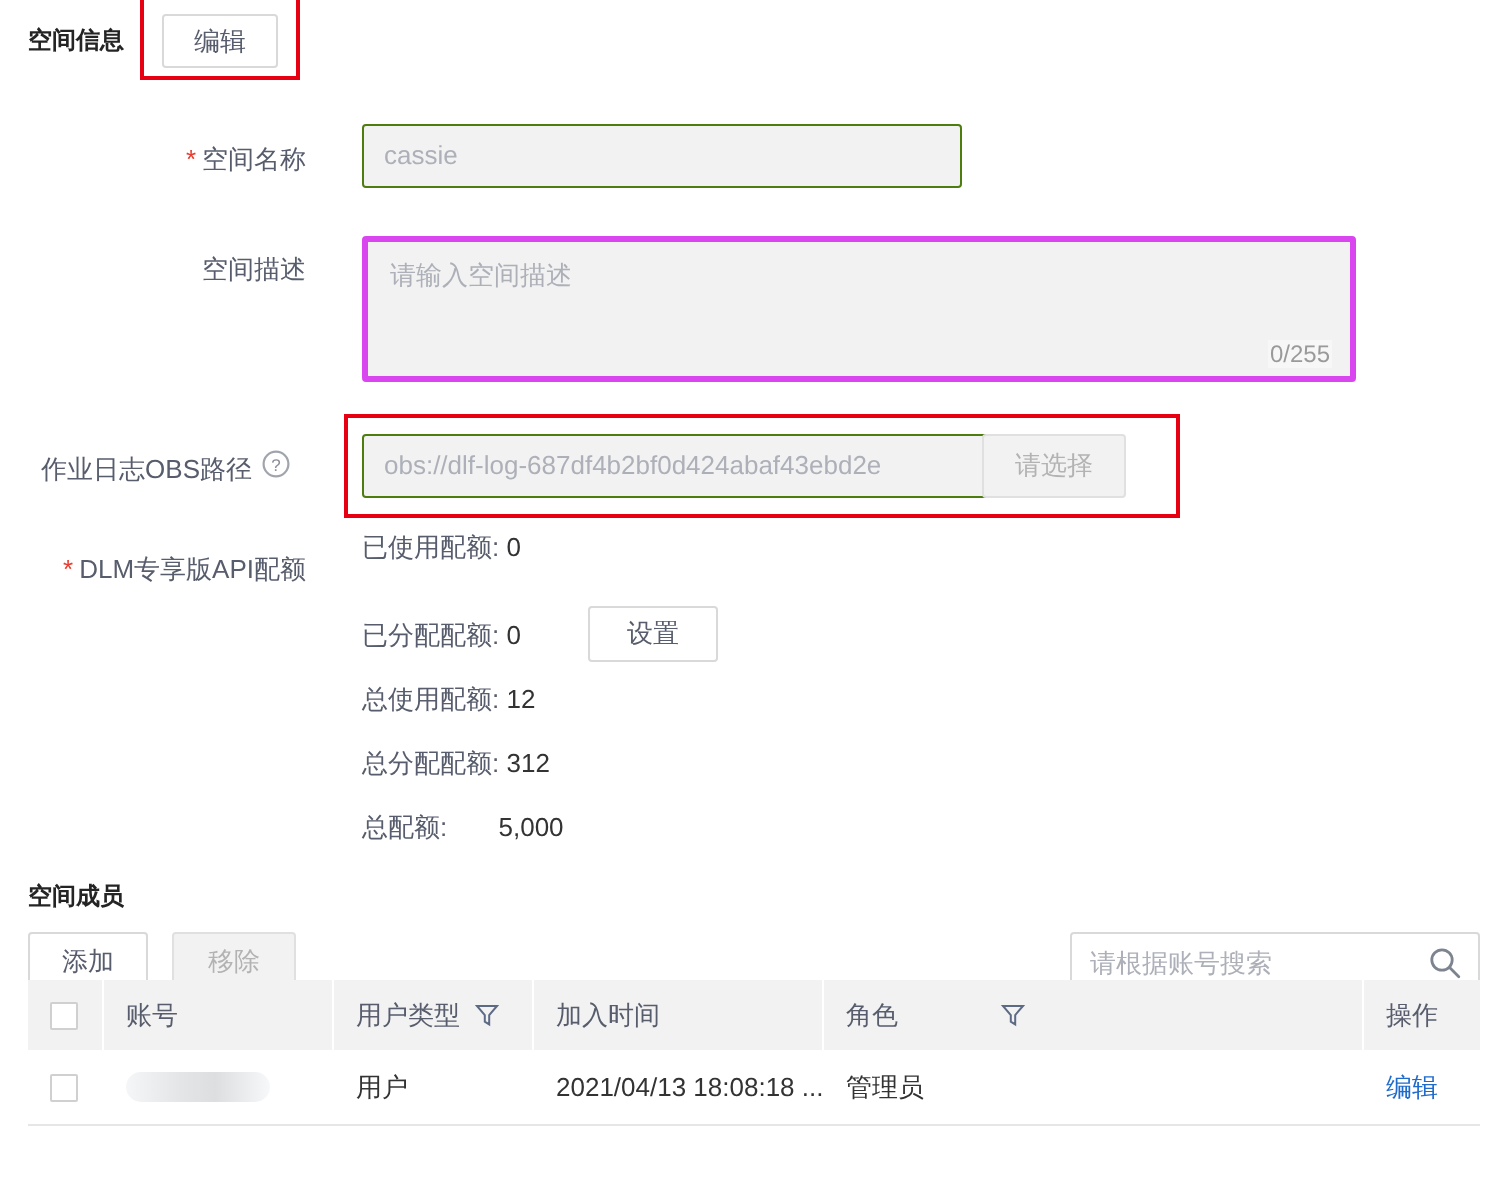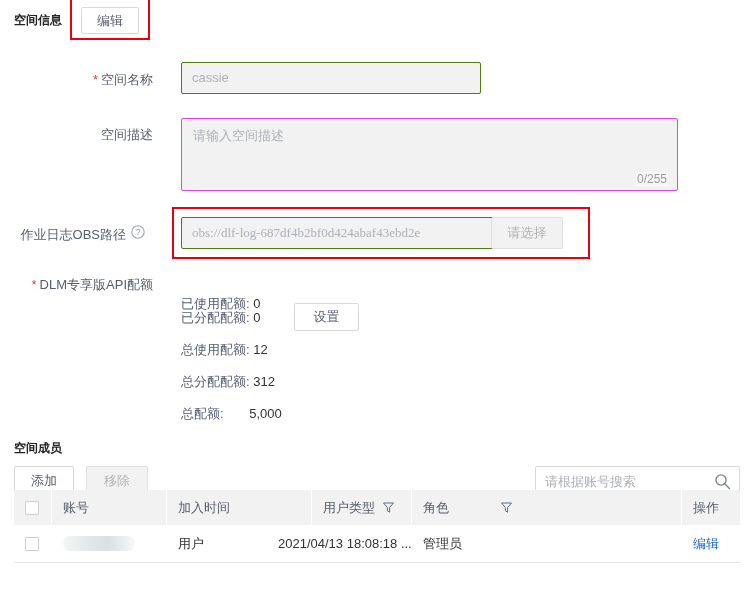--- a/index.html
+++ b/index.html
@@ -83,21 +83,21 @@
   #space-name-label { top: 72px; }
   #space-name-input {
     left: 181px; top: 62px; width: 300px;
   }
 
   #space-desc-label { top: 127px; }
   #space-desc-box {
     position: absolute;
     left: 181px; top: 118px; width: 497px; height: 73px;
     background: #f2f2f2;
-    border: 1px solid #d946ef;
+    border: 3px solid #d946ef;
     border-radius: 2px;
   }
   #space-desc-placeholder {
     position: absolute;
     left: 11px; top: 8px;
     color: #adb0b8;
     font-size: 13px;
   }
   #desc-counter {
     position: absolute;
@@ -108,38 +108,38 @@
     padding: 0 1px;
   }
 
   #obs-path-label { top: 227px; width: 118px; left: 8px; }
   #help-icon {
     position: absolute;
     left: 131px; top: 225px;
     width: 14px; height: 14px;
   }
   #obs-path-input {
-    left: 181px; top: 217px; width: 364px; font-family: Liberation Serif, serif;
+    left: 181px; top: 217px; width: 364px;
   }
   #obs-select-button {
     position: absolute; left: 491px; top: 217px;
     height: 32px; width: 72px; padding: 0;
   }
 
   
   #quota-label { top: 277px; }
   .quota-row {
     position: absolute;
     left: 181px;
     color: #575d6c;
     font-size: 13px;
     white-space: nowrap;
   }
   .quota-row .qv { color: #333333; }
-  #quota-used      { top: 295px; }
+  #quota-used      { top: 265px; }
   #quota-alloc     { top: 309px; }
   #quota-totalused { top: 341px; }
   #quota-totalalloc{ top: 373px; }
   #quota-total     { top: 405px; }
   #quota-total .qv { margin-left: 22px; margin-top: 19px; }
   #quota-set-button {
     position: absolute; left: 294px; top: 303px;
     height: 28px; width: 65px; padding: 0;
   }
 
@@ -315,31 +315,31 @@
   </div>
 
   <div id="members-table">
     <div class="thead">
       <div class="th col-check">
         <span class="checkbox"></span>
       </div>
       <div class="th col-acct">
         <span>账号</span>
       </div>
-      <div class="th col-time">
-        <span>加入时间</span>
-      </div>
       <div class="th col-type">
         <span>用户类型</span>
         <span class="filter-icon">
           <svg width="13" height="13" viewBox="0 0 13 13">
             <path d="M1.5 2 H11.5 L7.6 6.5 V11.2 L5.4 9.8 V6.5 Z" fill="none" stroke="#5d6a85" stroke-width="1"></path>
           </svg>
         </span>
       </div>
+      <div class="th col-time">
+        <span>加入时间</span>
+      </div>
       <div class="th col-role">
         <span>角色</span>
         <span class="filter-icon">
           <svg width="13" height="13" viewBox="0 0 13 13">
             <path d="M1.5 2 H11.5 L7.6 6.5 V11.2 L5.4 9.8 V6.5 Z" fill="none" stroke="#5d6a85" stroke-width="1"></path>
           </svg>
         </span>
       </div>
       <div class="th col-op">
         <span>操作</span>

